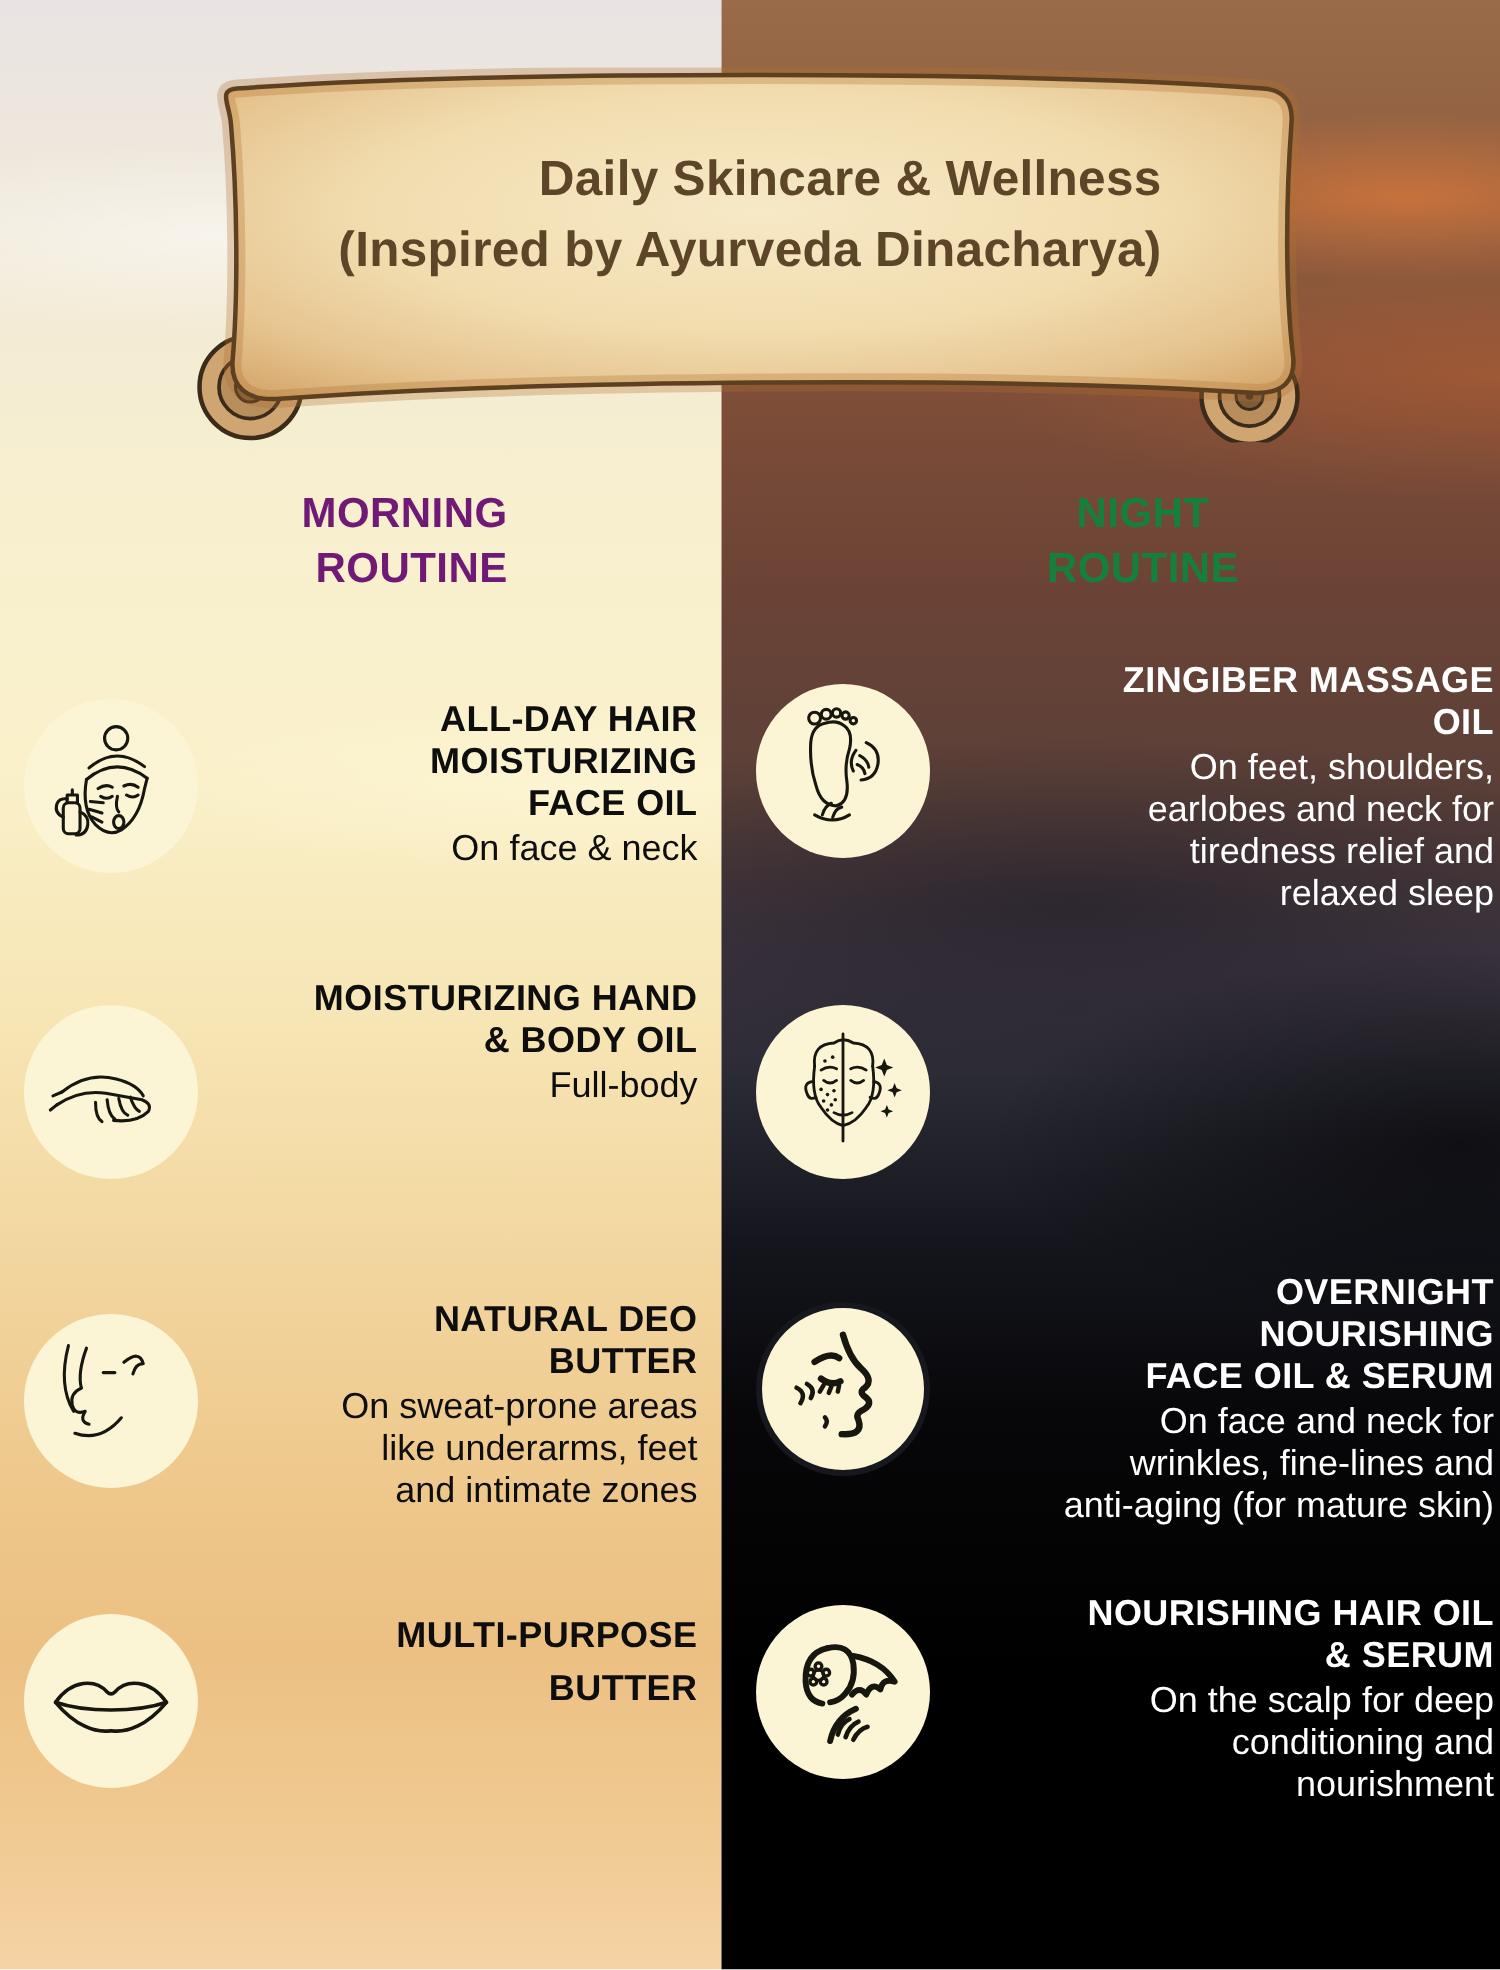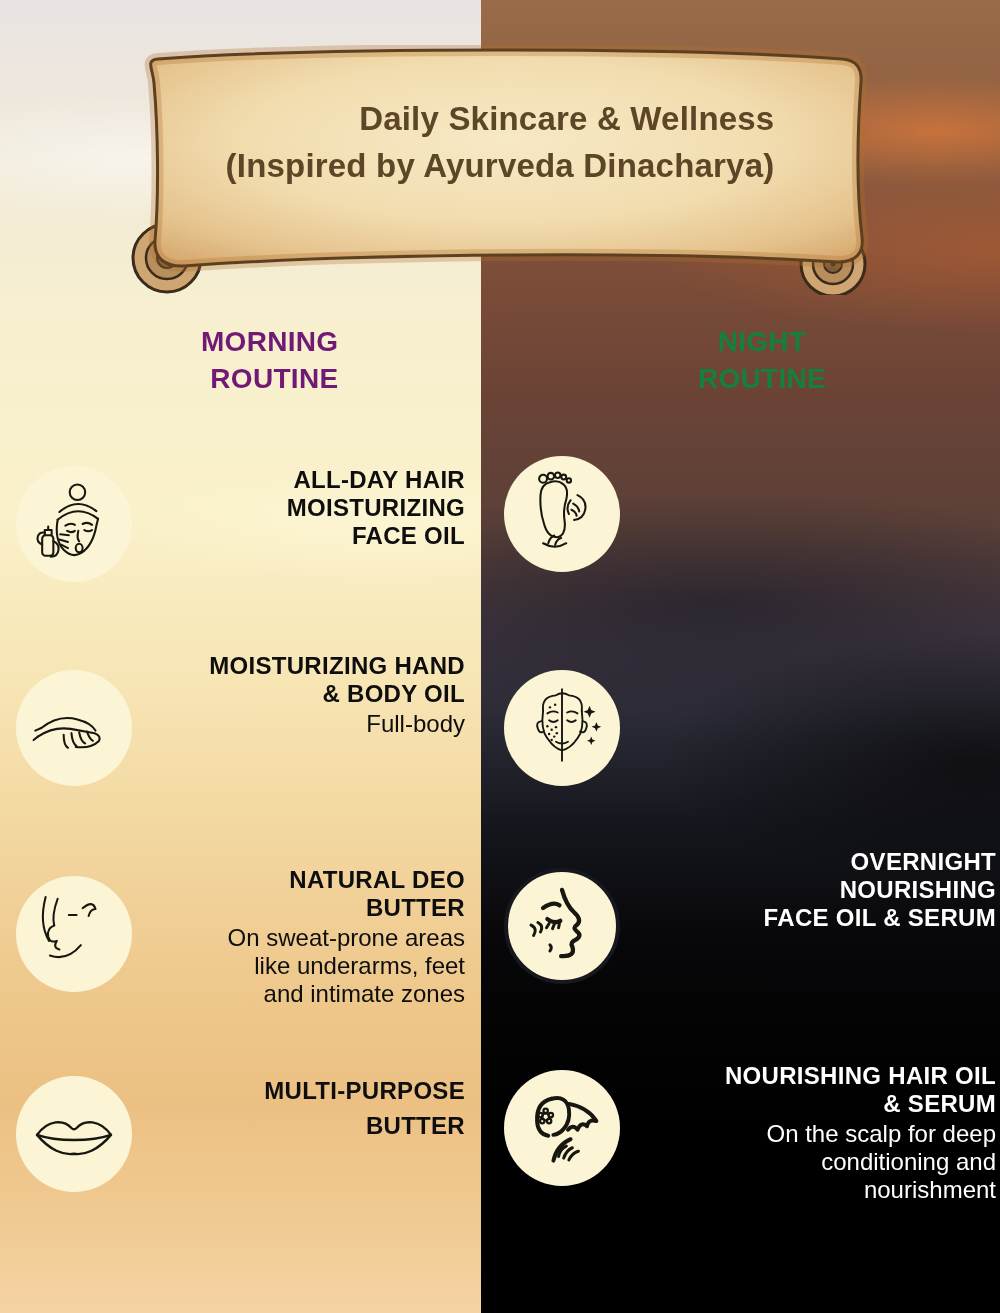--- a/index.html
+++ b/index.html
@@ -114,20 +114,21 @@
       <path d="M34,62 l10,1 M33,68 l10,3 M35,74 l8,4"></path>
       <rect x="13" y="63" width="13" height="24" rx="4"></rect>
       <path d="M16,63 v-6 h8 v6 M20,53 v4"></path>
       <path d="M13,74 q-7,-3 -5,-10 q2,-5 8,-4 M26,70 q7,3 6,10 q-1,8 -9,8"></path>
     </svg>
   </div>
   <div class="item-text m-text" style="top:466px">
     <div class="item-title pre">ALL-DAY HAIR
 MOISTURIZING
 FACE OIL</div>
+    <div class="item-desc pre">On face &amp; neck</div>
   </div>
 
   <div class="icon-circle m-icon" style="top:670px">
     <svg viewBox="0 0 100 100" fill="none" stroke="#17170f" stroke-width="2.4" stroke-linecap="round" stroke-linejoin="round">
       <path d="M8,60 Q26,48 46,51 L74,56 Q82,59 79,65 Q70,74 52,72"></path>
       <path d="M12,50 Q32,34 54,40 Q70,44 75,53"></path>
       <path d="M38,58 q0,12 5,15 M47,56 q1,12 6,15 M56,55 q2,11 7,13 M65,54 q3,9 7,11"></path>
       <path d="M8,60 L3,64 M12,50 L5,53"></path>
     </svg>
   </div>
@@ -173,20 +174,28 @@
         <circle cx="37" cy="6" r="3.8"></circle>
         <circle cx="45" cy="5" r="3.2"></circle>
       <circle cx="52" cy="7" r="2.8"></circle>
         <circle cx="58" cy="11" r="2.5"></circle>
       <path d="M68,28 Q79,33 77,45 Q75,56 64,57"></path>
       <path d="M60,34 Q54,42 58,50"></path>
       <path d="M63,38 q6,3 7,9 M61,45 q5,2 6,7"></path>
       <path d="M28,84 Q42,92 55,84"></path>
       <path d="M34,84 q2,-7 7,-9 M42,86 q2,-7 7,-8"></path>
     </svg>
+  </div>
+  <div class="item-text n-text" style="top:440px">
+    <div class="item-title pre">ZINGIBER MASSAGE
+OIL</div>
+    <div class="item-desc pre">On feet, shoulders,
+earlobes and neck for
+tiredness relief and
+relaxed sleep</div>
   </div>
 
   <div class="icon-circle n-icon" style="top:670px">
     <svg viewBox="0 0 100 100" fill="none" stroke="#17170f" stroke-width="2.2" stroke-linecap="round" stroke-linejoin="round">
       <path d="M28,30 Q26,13 43,12 Q50,7 58,12 Q75,13 73,30"></path>
       <path d="M50,5 V88"></path>
       <path d="M28,30 Q25,52 33,62 Q41,74 50,76 Q60,74 68,62 Q76,52 73,30"></path>
       <path d="M26,42 q-7,1 -4,9 q2,6 7,3 M74,42 q7,1 4,9 q-2,6 -7,3"></path>
       <path d="M35,41 q5,4 10,0 M56,41 q5,4 10,0"></path>
       <path d="M33,33 q6,-4 12,-1 M56,32 q6,-3 12,1"></path>
@@ -215,20 +224,23 @@
       <path d="M33,42 q8,6 15,2"></path>
       <path d="M35,47 l-3,5 M41,48 l-2,5 M47,47 l-1,5" stroke-width="3.5"></path>
       <path d="M14,49 q8,4 3,12 M22,46 q7,4 3,11" stroke-width="3.5"></path>
       <path d="M36,72 q3,3 0,7" stroke-width="3.5"></path>
     </svg>
   </div>
   <div class="item-text n-text" style="top:848px">
     <div class="item-title pre">OVERNIGHT
 NOURISHING
 FACE OIL &amp; SERUM</div>
+    <div class="item-desc pre">On face and neck for
+wrinkles, fine-lines and
+anti-aging (for mature skin)</div>
   </div>
 
   <div class="icon-circle n-icon" style="top:1070px">
     <svg viewBox="0 0 100 100" fill="none" stroke="#17170f" stroke-width="4.6" stroke-linecap="round" stroke-linejoin="round">
       <path d="M38,16 Q20,20 21,42 Q22,57 34,59"></path>
       <path d="M38,16 Q55,12 58,28 Q60,42 52,51 Q47,57 40,58"></path>
       <path d="M58,22 Q80,26 90,42 Q81,39 79,48 Q72,42 68,52 Q63,45 57,52"></path>
       <g stroke-width="2.6">
         <circle cx="31" cy="37" r="4"></circle>
         <circle cx="31" cy="30" r="2.6"></circle>

